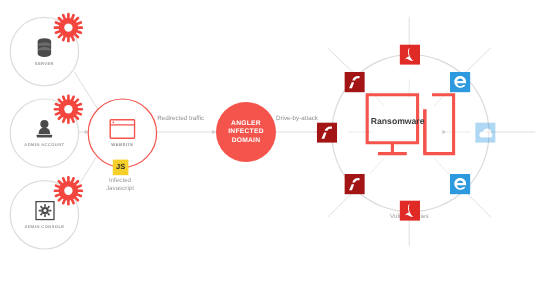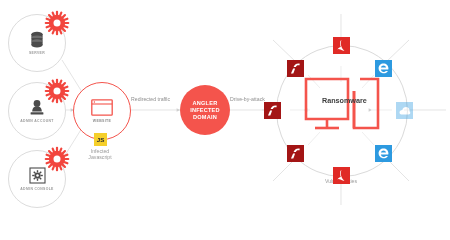--- a/index.html
+++ b/index.html
@@ -39,21 +39,21 @@
   .angler{position:absolute;border-radius:50%;background:#f4544c;
           display:flex;align-items:center;justify-content:center;text-align:center;}
   .angler-text{color:#ffffff;font-size:5.6px;line-height:7px;font-weight:700;letter-spacing:.2px;}
 
   
   .caption{position:absolute;font-size:5.2px;color:#8f8f8f;white-space:nowrap;}
 
   
   .hub-ring{position:absolute;border-radius:50%;border:1px solid #dadada;background:transparent;}
   .ransom-glyph{position:absolute;}
-  .ransom-text{position:absolute;font-size:7.2px;font-weight:700;color:#3d3d3d;white-space:nowrap;margin-left:13px;}
+  .ransom-text{position:absolute;font-size:7.2px;font-weight:700;color:#3d3d3d;white-space:nowrap;}
   .vuln-caption{position:absolute;font-size:5.2px;color:#9a9a9a;white-space:nowrap;}
 
   
   .badge{position:absolute;width:17px;height:17px;display:flex;align-items:center;justify-content:center;}
   .badge.dim{opacity:.38;}
 </style>
 </head>
 <body>
 
 <div id="stage">

